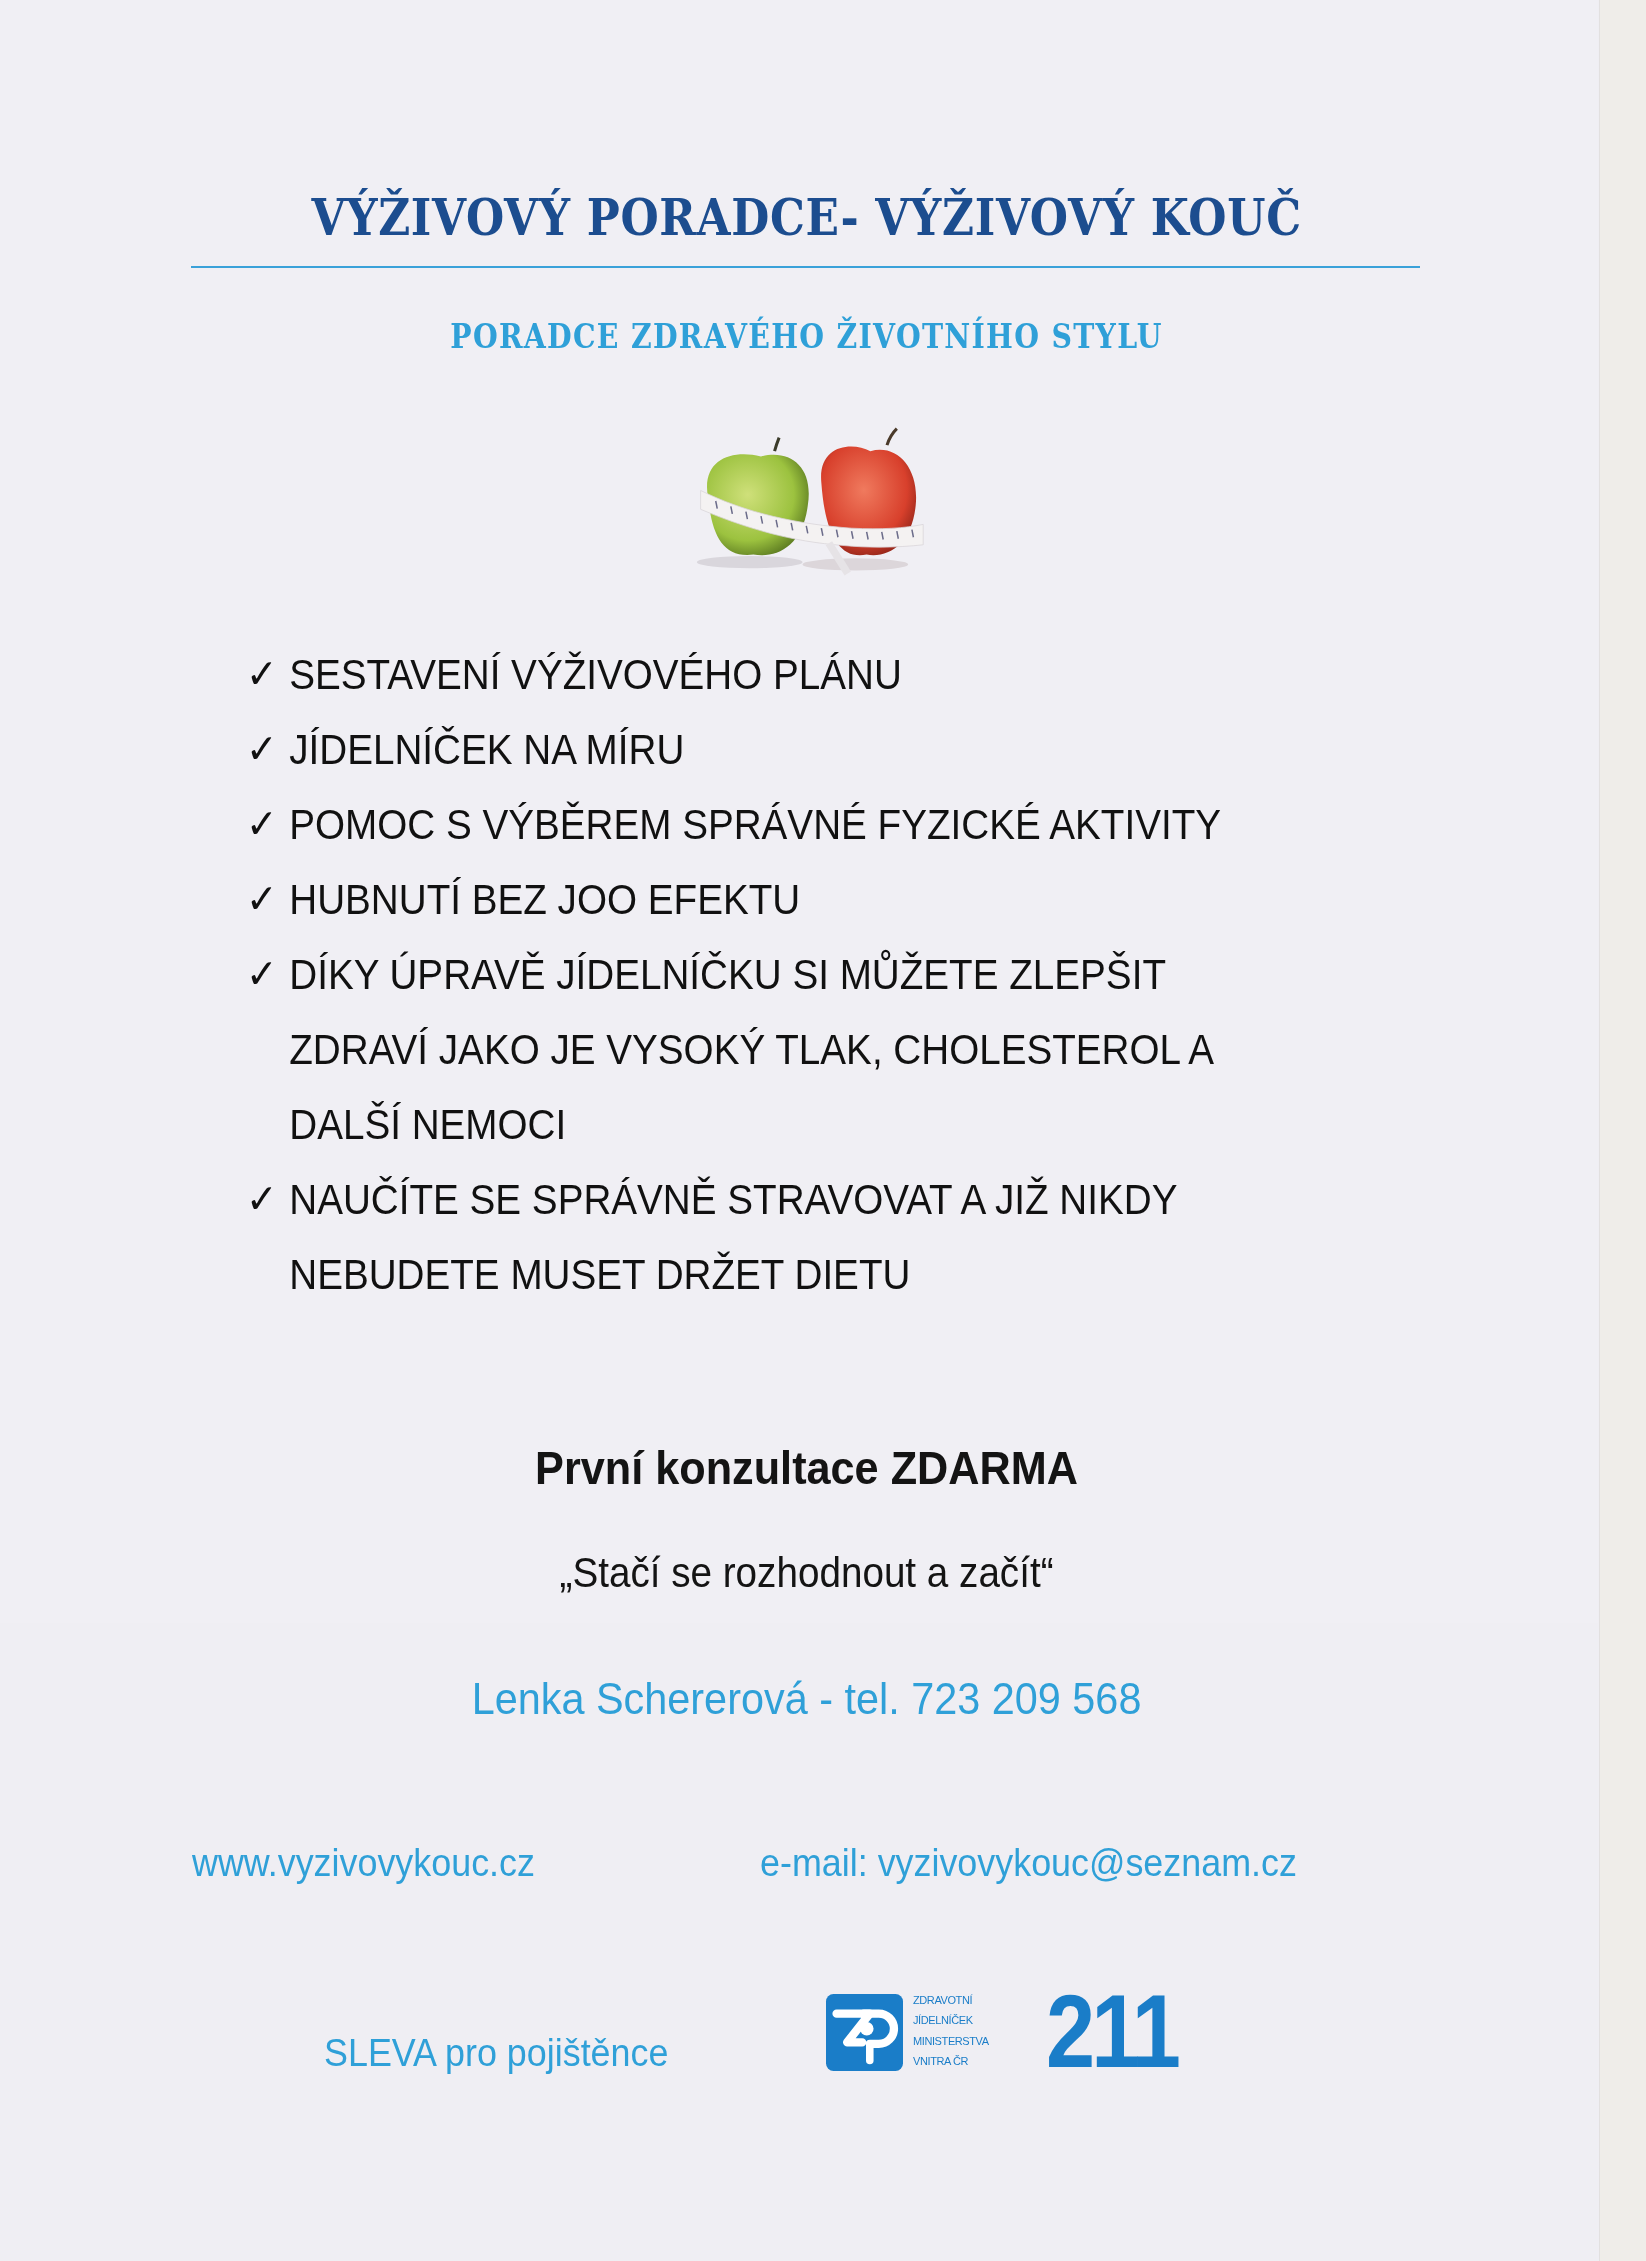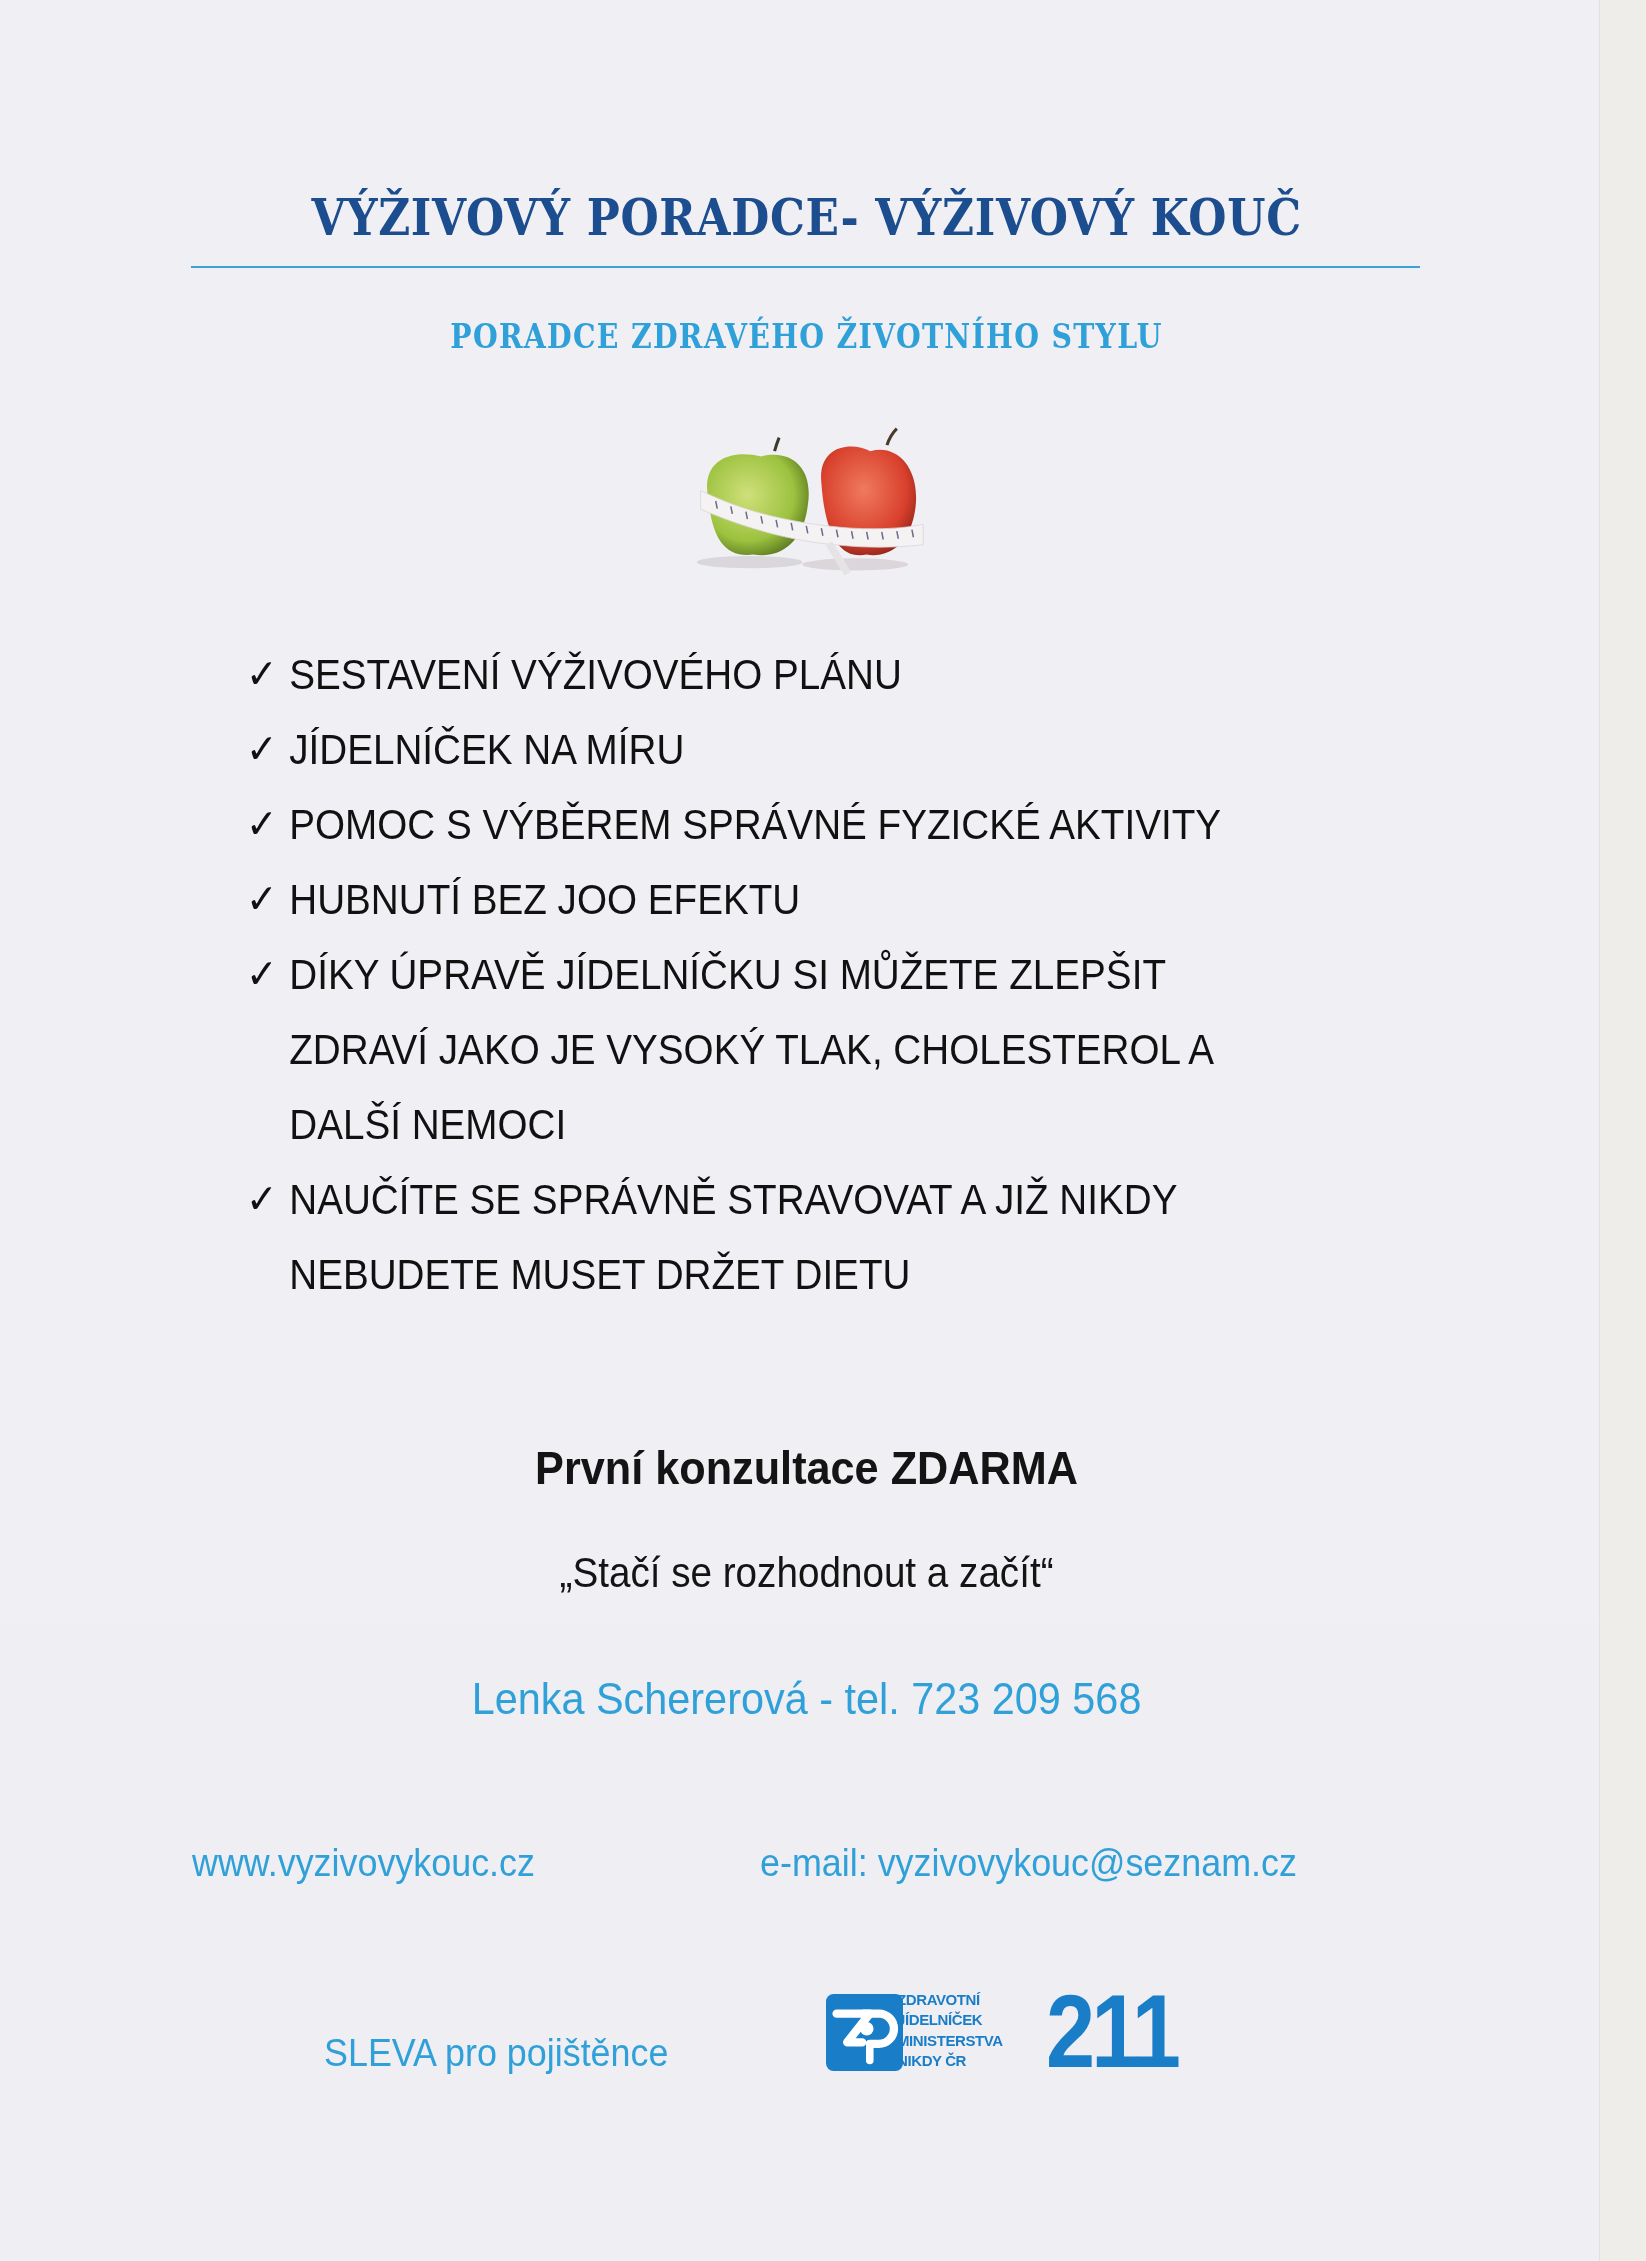--- a/index.html
+++ b/index.html
@@ -65,22 +65,22 @@
     .discount {
       position: absolute; left: 324px; top: 2031px; font-size: 39px; color: #2fa0d8;
       transform: scaleX(0.92); transform-origin: 0 0;
     }
     .logo { position: absolute; left: 826px; top: 1990px; height: 90px; width: 362px; }
     .logo-box {
       position: absolute; left: 0; top: 3.8px; width: 77px; height: 77px;
       background: #1a7dc8; border-radius: 7.5px;
     }
     .logo-text {
-      position: absolute; left: 71px; top: 0; width: 151px;
-      font-weight: bold; font-size: 15px; line-height: 20.4px; color: #1a7dc8; letter-spacing: -0.4px;
+      position: absolute; left: 87px; top: 0; width: 151px;
+      font-weight: normal; font-size: 11px; line-height: 20.4px; color: #1a7dc8; letter-spacing: -0.4px;
     }
     .logo-num {
       position: absolute; left: 220px; top: -10.6px;
       font-weight: bold; font-size: 104px; line-height: 104px; color: #1a7dc8; letter-spacing: -4.5px;
       transform: scaleX(0.85); transform-origin: 0 0;
     }
   </style>
 </head>
 <body>
 
@@ -176,19 +176,19 @@
         <path d="M14 26 H58 L28 64 H48" stroke="#fff" stroke-width="11" fill="none" stroke-linejoin="round" stroke-linecap="round"></path>
         <path d="M50 26 H70 A20 20 0 0 1 70 66 H58" stroke="#fff" stroke-width="11" fill="none" stroke-linecap="round"></path>
         <circle cx="54" cy="46" r="9" fill="#fff"></circle>
         <path d="M58 66 V88" stroke="#fff" stroke-width="10" stroke-linecap="round"></path>
       </svg>
     </div>
     <div class="logo-text">
       <div>ZDRAVOTNÍ</div>
       <div>JÍDELNÍČEK</div>
       <div>MINISTERSTVA</div>
-      <div>NIKDY ČR</div>
+      <div>VNITRA ČR</div>
     </div>
     <div class="logo-num">211</div>
   </div>
 
 </div>
 
 
 </body></html>

